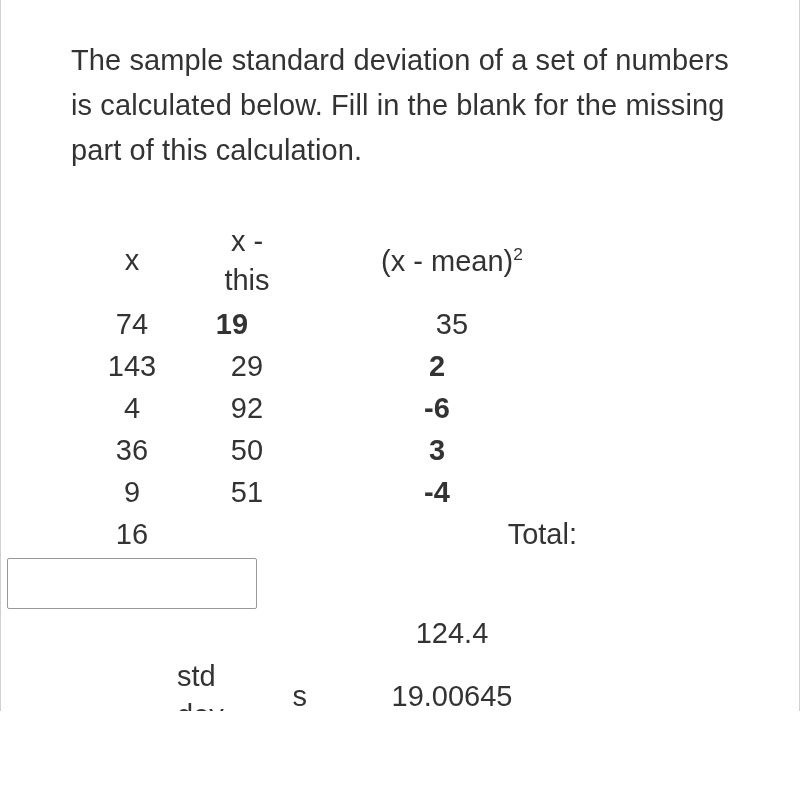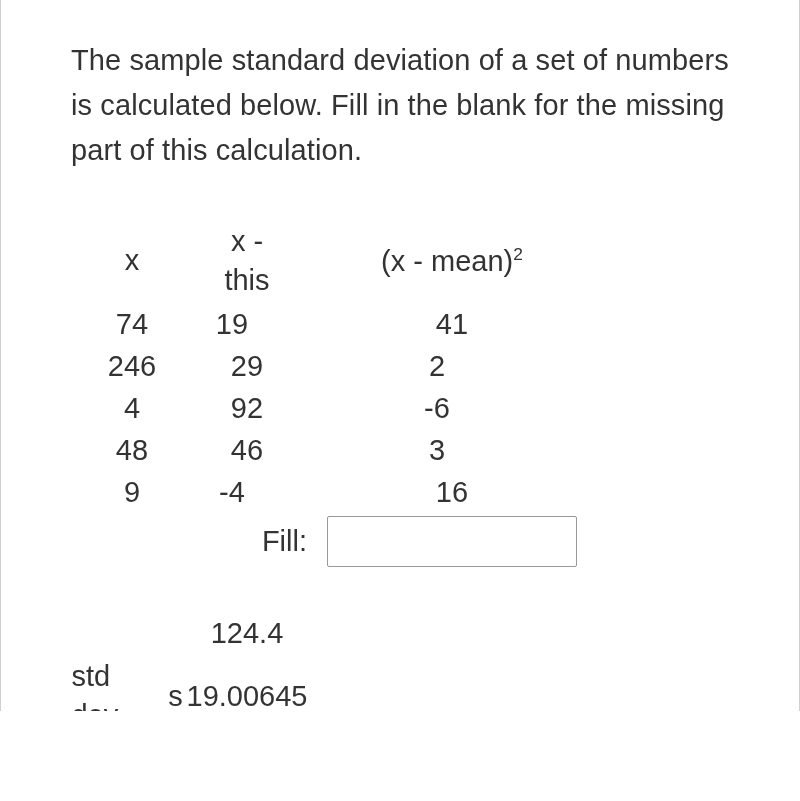--- a/index.html
+++ b/index.html
@@ -57,20 +57,21 @@
     sup {
       font-size: 0.6em;
     }
     .col-x {
       justify-content: center;
       text-align: center;
     }
     .col-xmean {
       justify-content: center;
       padding-right: 30px;
+      font-weight: bold;
     }
     .col-sq {
       justify-content: center;
     }
     .label-cell {
       justify-content: flex-end;
       padding-right: 10px;
     }
     .label-cell-multiline {
       flex-direction: row;
@@ -106,40 +107,41 @@
     </div>
     <div class="hdr hdr-sq">
       <span>
         <span>(x - mean)</span><sup>2</sup>
       </span>
     </div>
 
     <div class="cell col-x">74</div>
     <div class="cell col-xmean">19</div>
 
-    <div class="cell col-x">41</div>
-    <div class="cell col-sq">246</div>
+    <div class="cell col-x">35</div>
+    <div class="cell col-sq">143</div>
 
     <div class="cell col-x">29</div>
     <div class="cell col-xmean">2</div>
     <div class="cell col-sq">4</div>
 
     <div class="cell col-x">92</div>
     <div class="cell col-xmean">-6</div>
-    <div class="cell col-sq">48</div>
+    <div class="cell col-sq">36</div>
 
-    <div class="cell col-x">46</div>
+    <div class="cell col-x">50</div>
     <div class="cell col-xmean">3</div>
     <div class="cell col-sq">9</div>
 
+    <div class="cell col-x">51</div>
     <div class="cell col-xmean">-4</div>
     <div class="cell col-sq">16</div>
 
     <div class="cell total-row"></div>
-    <div class="cell label-cell total-row">Fill:</div>
+    <div class="cell label-cell total-row">Total:</div>
     <div class="cell input-cell total-row">
       <input type="text" class="input-box" value="" style="">
     </div>
 
     <div class="cell spacer-row"></div>
     <div class="cell spacer-row"></div>
     <div class="cell spacer-row"></div>
 
     <div class="cell result-row"></div>
     <div class="cell col-sq result-row">124.4</div>

